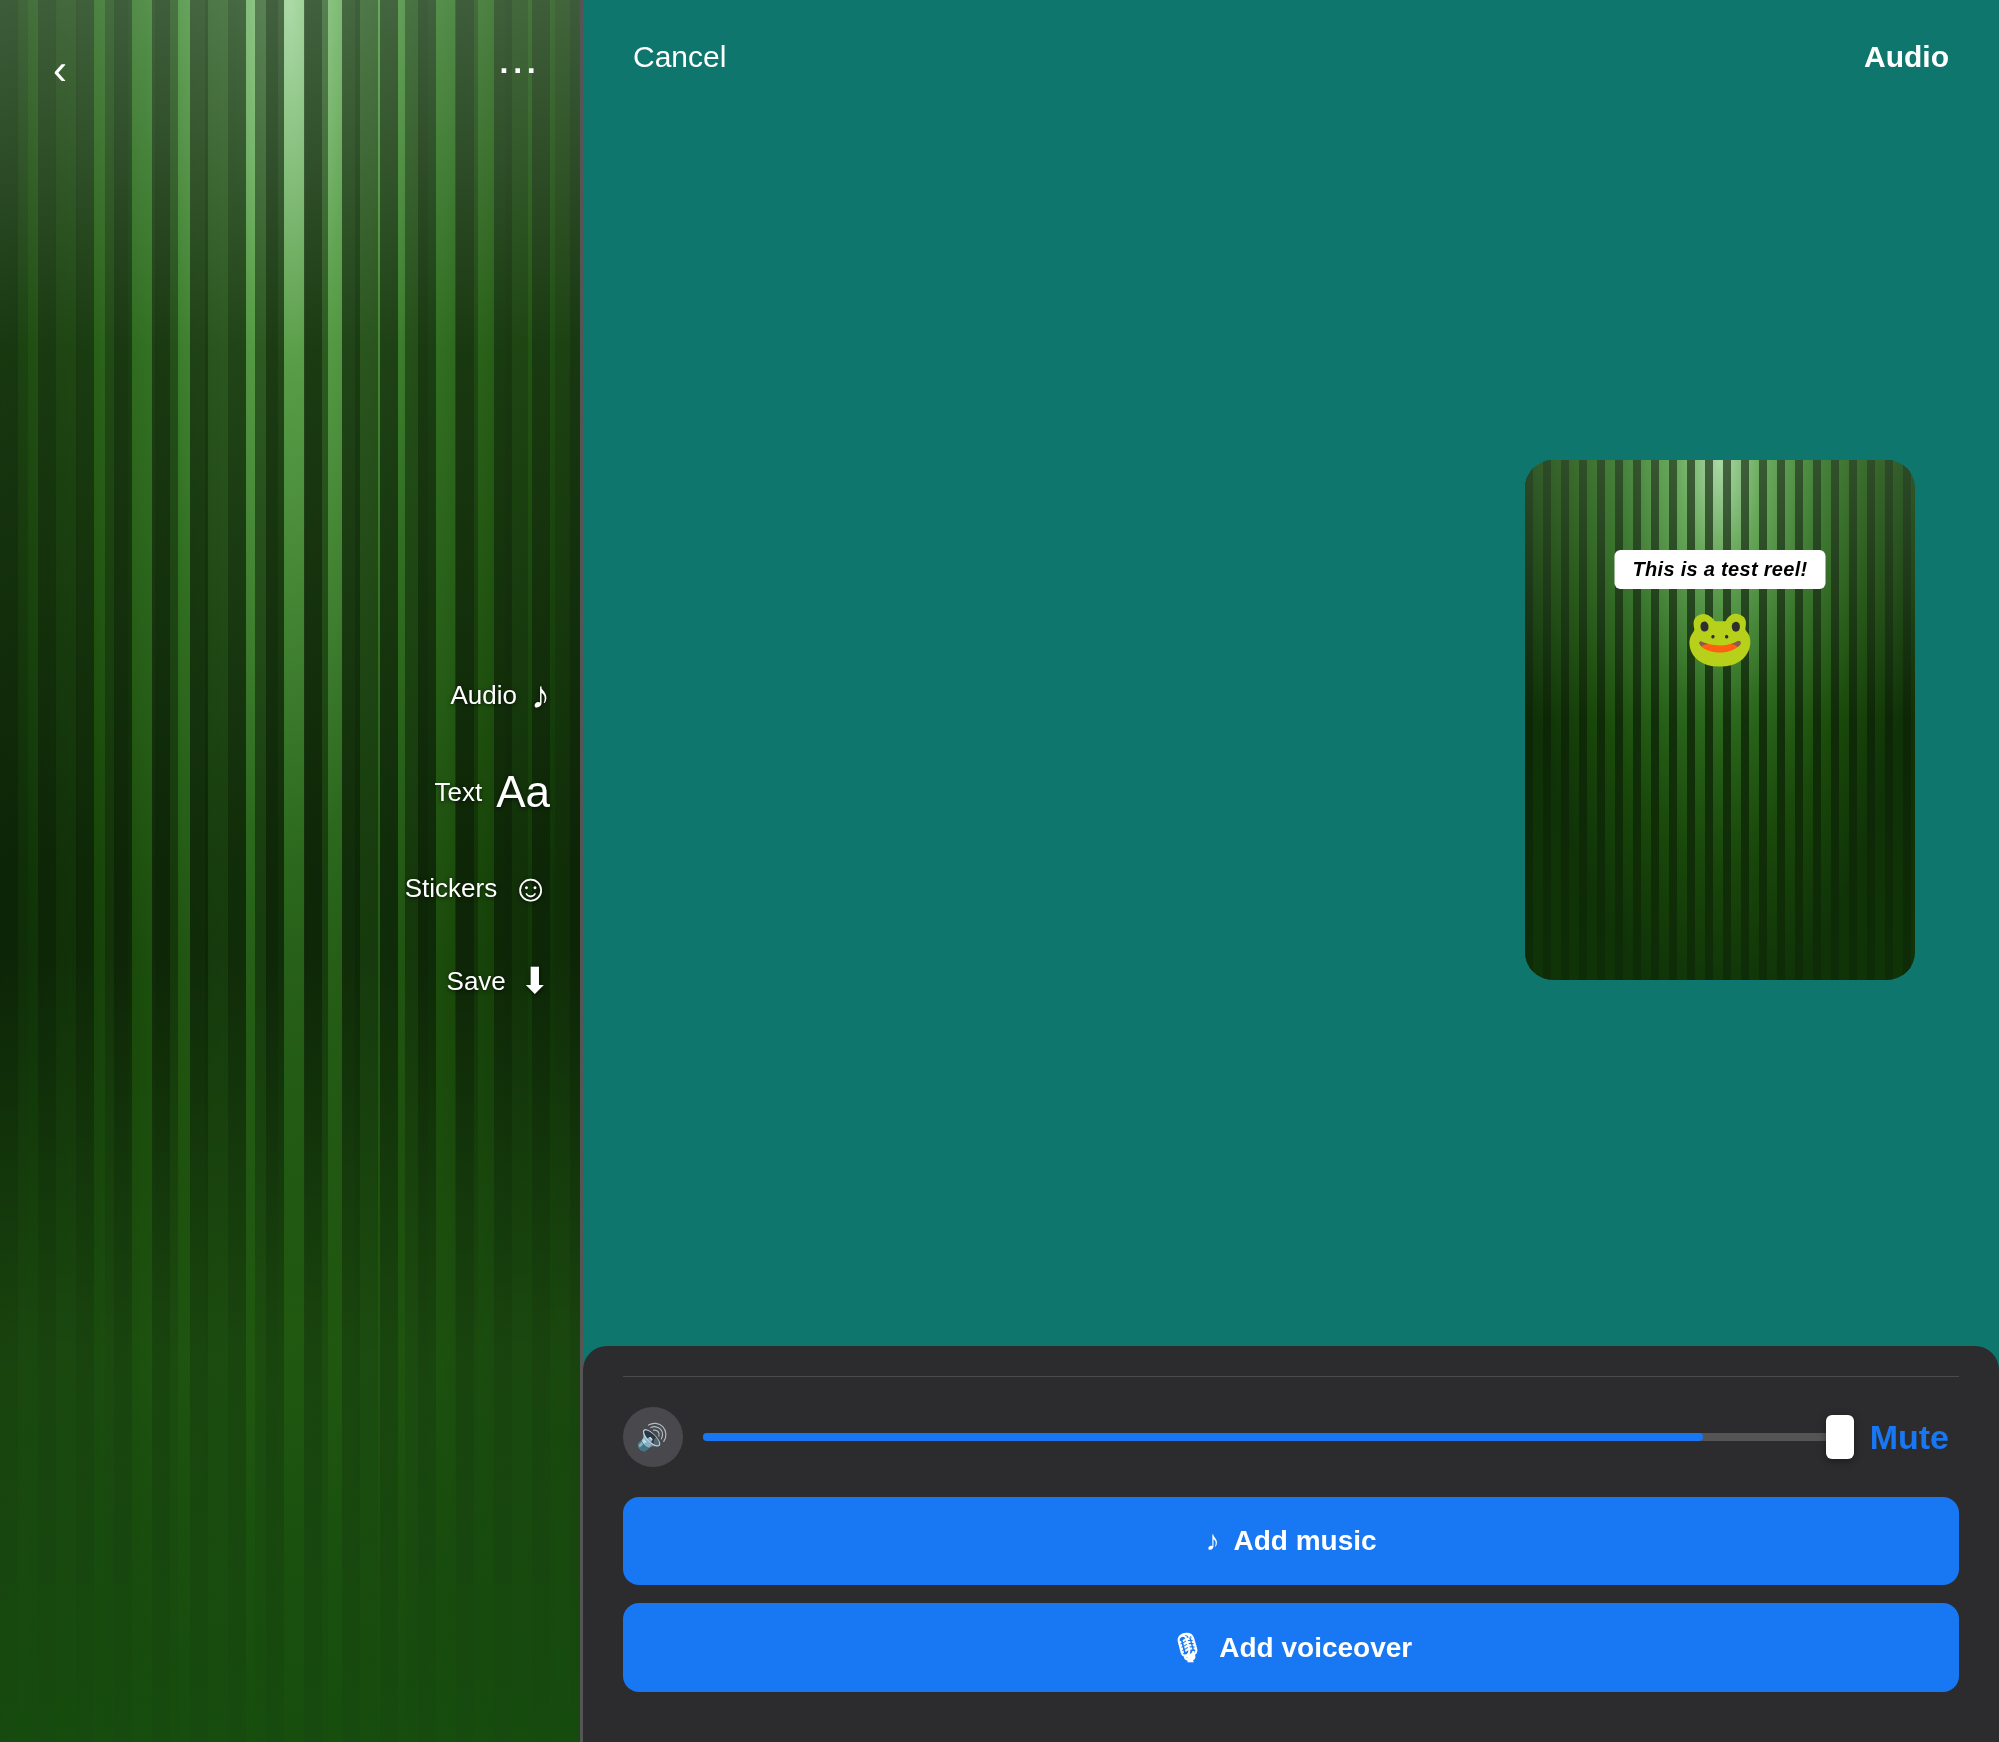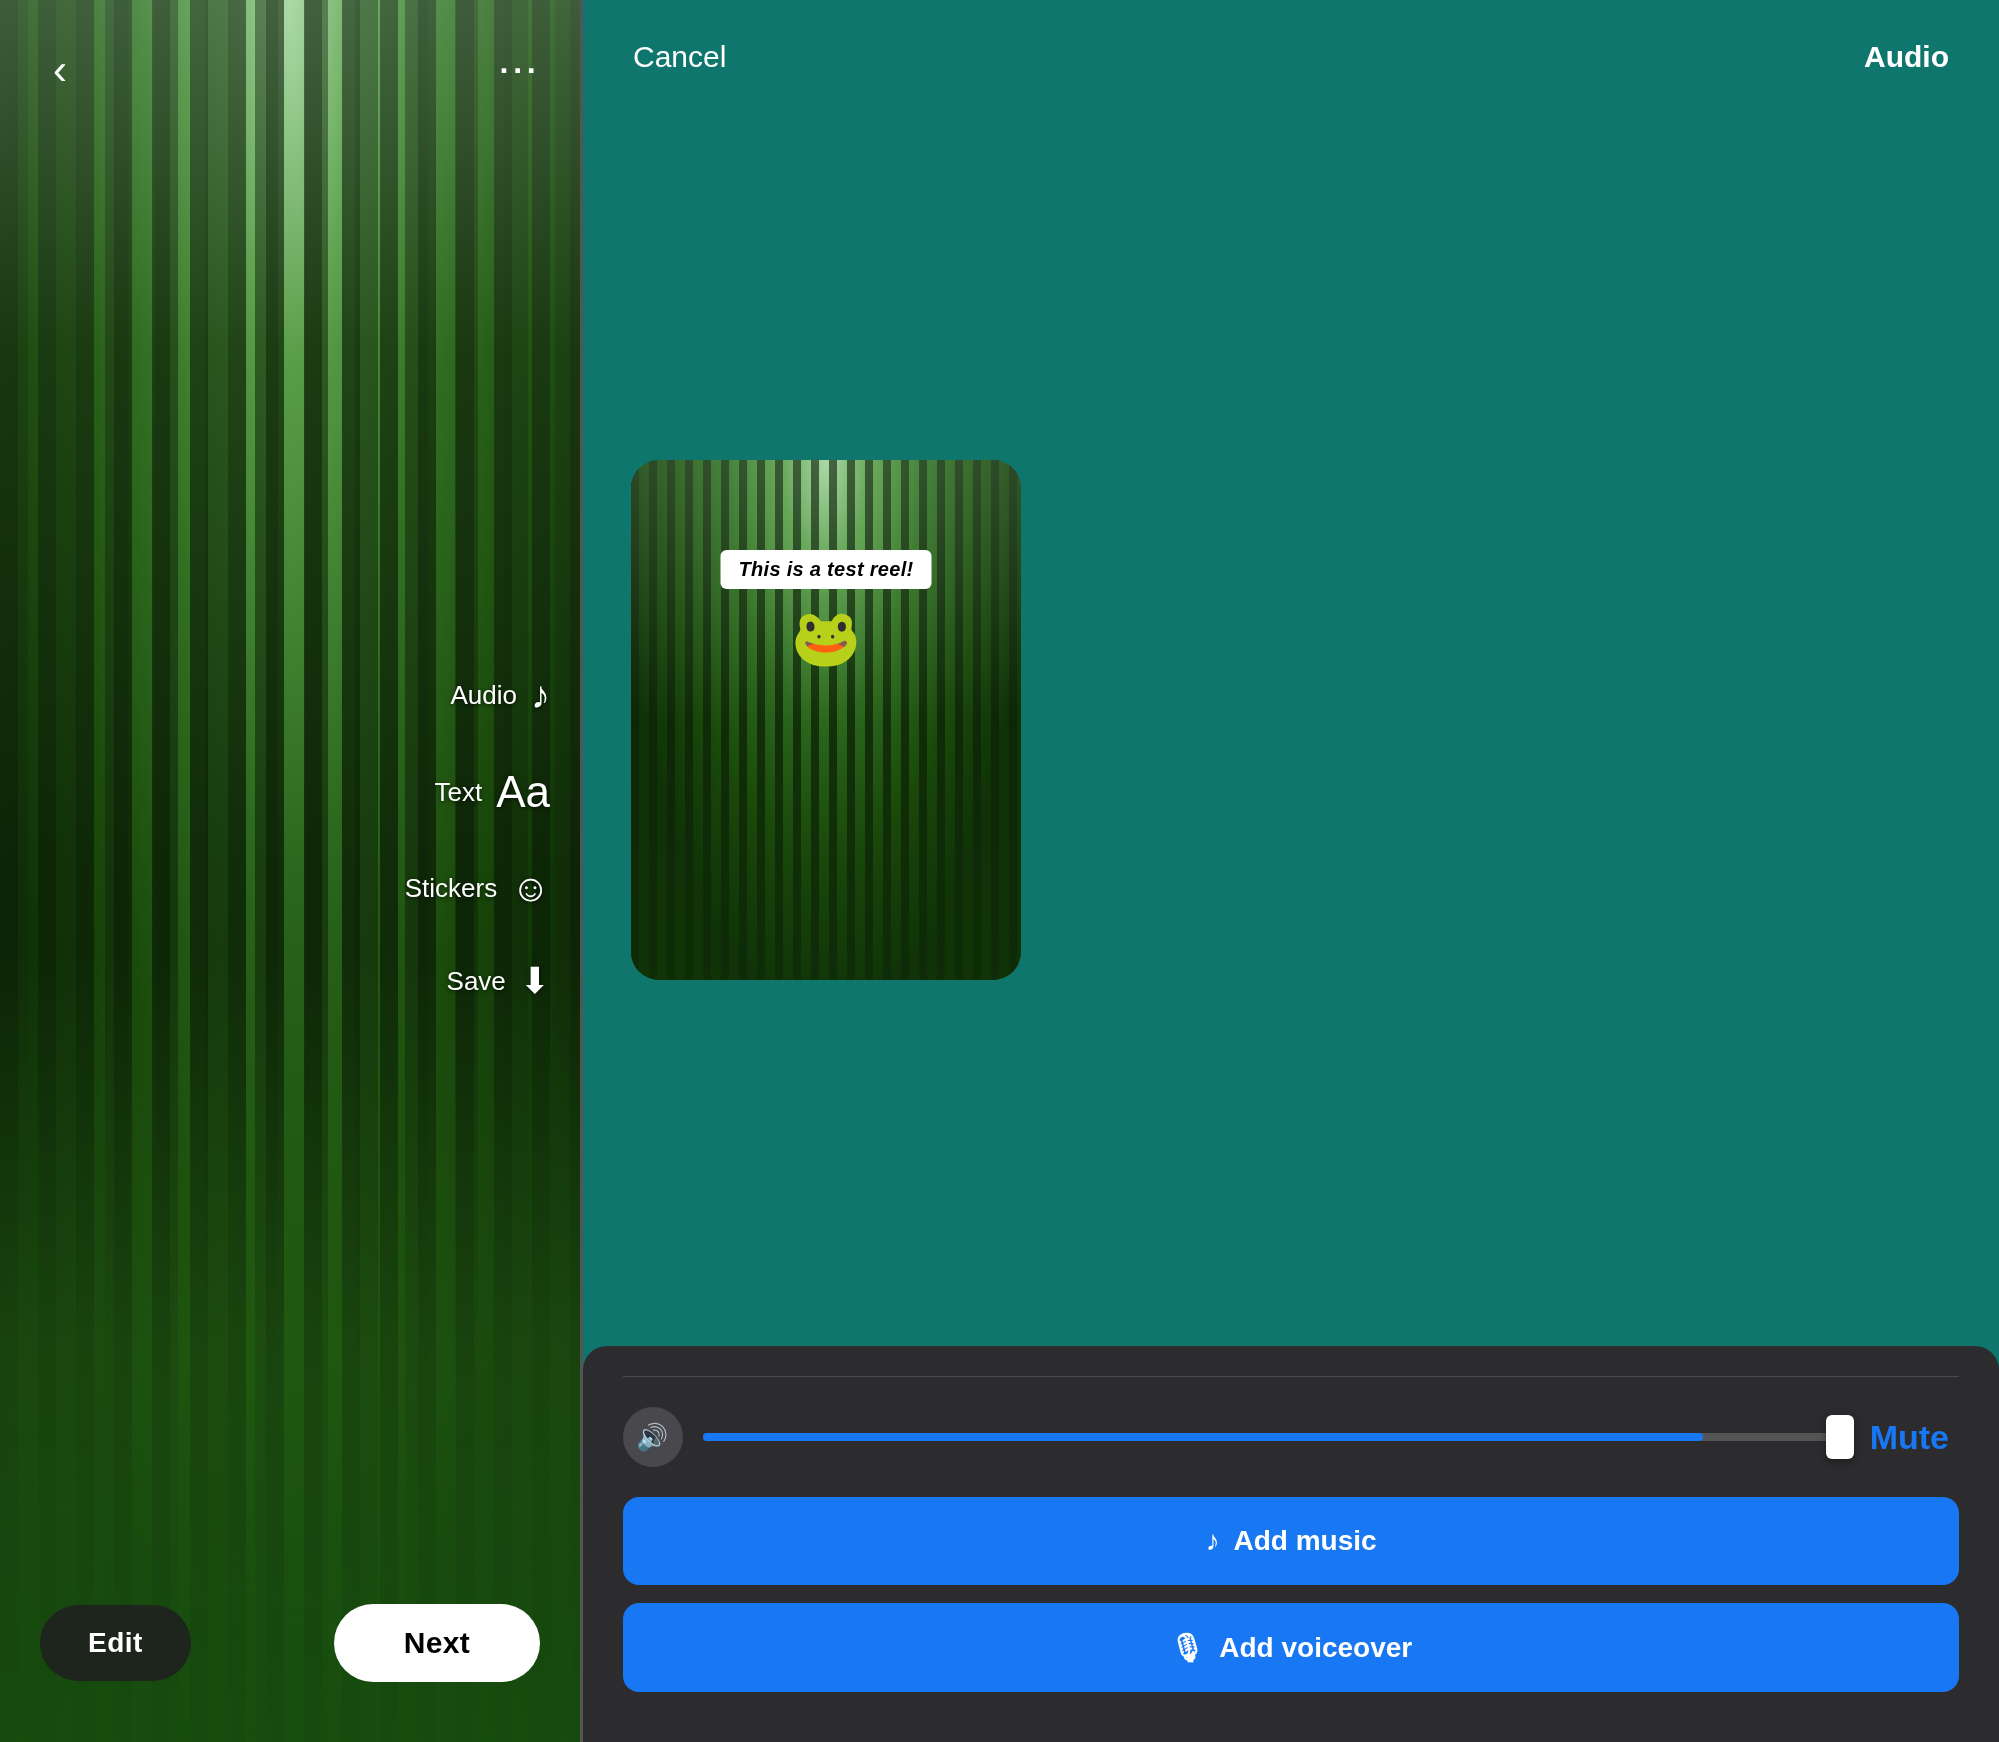--- a/index.html
+++ b/index.html
@@ -225,22 +225,22 @@
       cursor: pointer;
       background: none;
       border: none;
     }
 
     
     .preview-area {
       flex: 1;
       display: flex;
       align-items: center;
-      justify-content: flex-start;
-      padding: 10px 48px 20px;
+      justify-content: flex-end;
+      padding: 10px 84px 20px;
     }
 
     .video-preview {
       width: 390px;
       height: 520px;
       border-radius: 28px;
       position: relative;
       overflow: hidden;
       background:
         radial-gradient(ellipse at 50% 0%, #a8d5a2 0%, #5a9e4a 15%, #2d6b1f 35%, #1a4a0a 55%, #0d2e06 75%);
@@ -471,24 +471,20 @@
     <div class="toolbar-item">
       <span class="toolbar-label">Stickers</span>
       <span class="toolbar-icon" style="font-size:38px;">☺</span>
     </div>
     <div class="toolbar-item">
       <span class="toolbar-label">Save</span>
       <span class="toolbar-icon" style="font-size:36px;">⬇</span>
     </div>
   </div>
 
-  <div class="bottom-bar">
-    <button class="edit-btn">Edit</button>
-    <button class="next-btn">Next</button>
-  </div>
 </div>
 
 <div class="divider"></div>
 
 <div class="right-panel">
 
   <div class="right-topbar">
     <button class="cancel-btn">Cancel</button>
     <button class="done-btn">Audio</button>
   </div>

